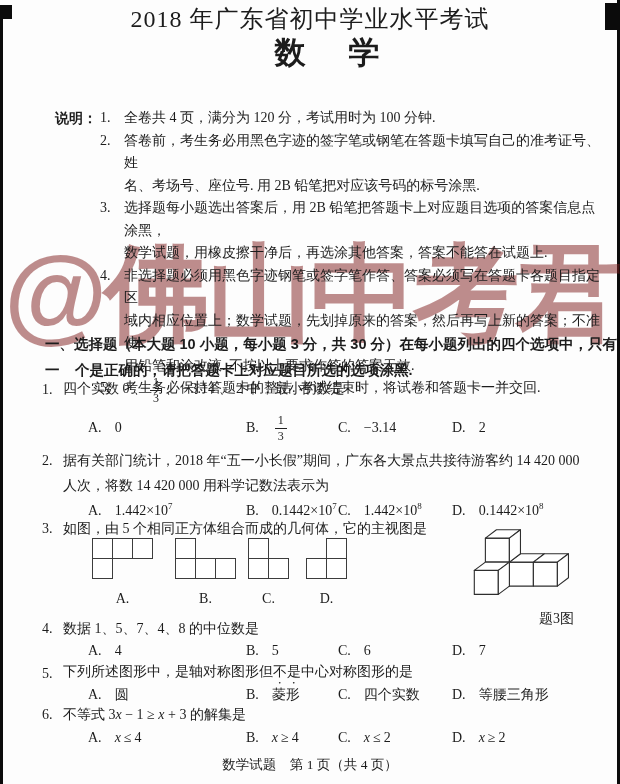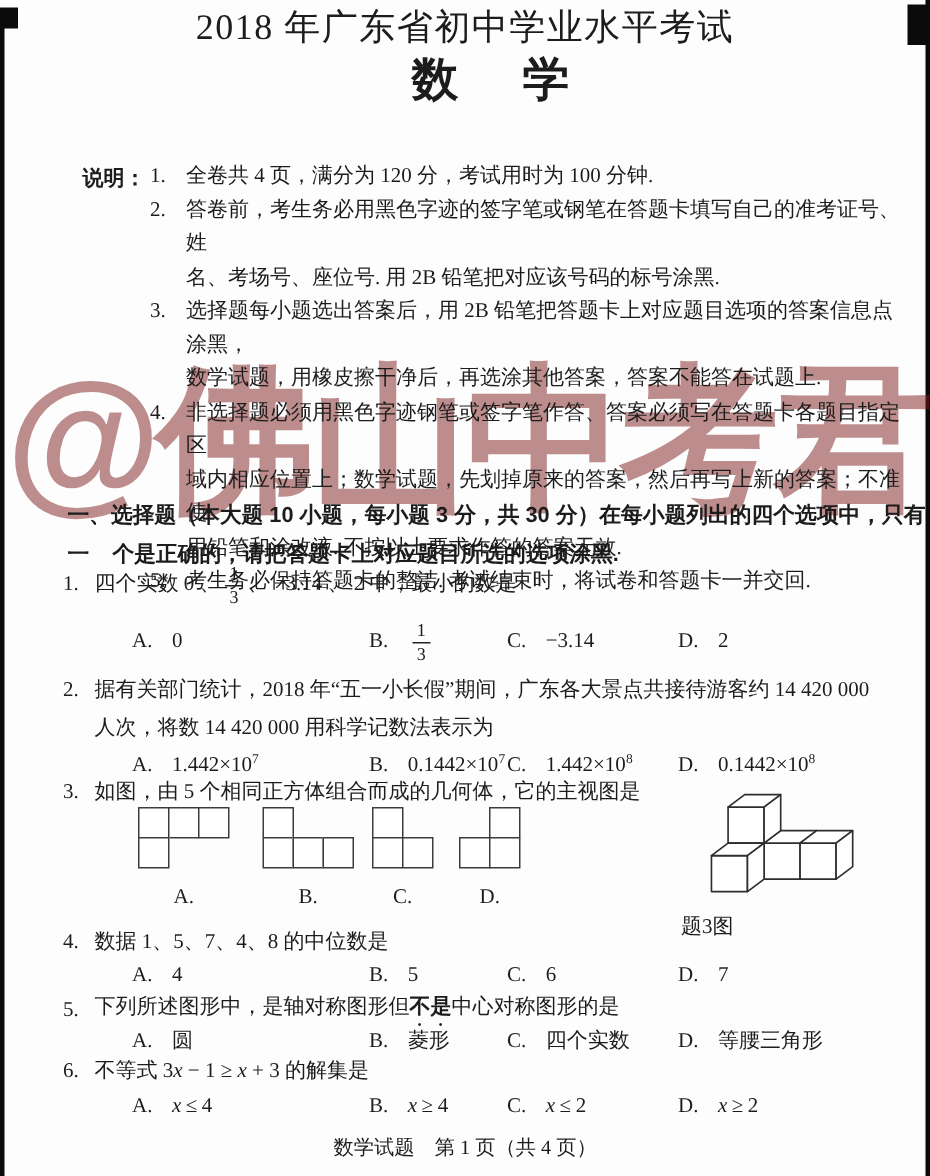--- a/index.html
+++ b/index.html
@@ -41,29 +41,29 @@
   .opts{left:88px;width:512px;display:grid;grid-template-columns:158px 92px 114px auto;align-items:center;}
   .opt{display:inline-flex;align-items:center;white-space:nowrap;}
   .optlab{margin-right:13px;}
   .frac{display:inline-flex;flex-direction:column;align-items:center;vertical-align:middle;line-height:1.05;font-size:12px;margin:0 3px;}
   .frac .fn{border-bottom:1px solid #222;padding:0 3px 1px;}
   .frac .fd{padding-top:1px;}
   sup{font-size:9px;line-height:0;}
   .mvar{font-style:italic;}
   .mrel{padding:0 3px;}
   .emph{-webkit-text-emphasis:filled dot;-webkit-text-emphasis-position:under right;
-        text-emphasis:filled dot;text-emphasis-position:under right;font-weight:bold;}
+        text-emphasis:filled dot;text-emphasis-position:under right;}
   
   .figrow{top:538px;left:92px;width:508px;display:flex;align-items:flex-start;}
   .figgroup{display:flex;flex-direction:column;align-items:center;}
   .figgrid{position:relative;}
   .figcell{position:absolute;width:21px;height:21px;border:1px solid #3c3c3c;box-sizing:border-box;background:#fff;}
   .figlabel{margin-top:9px;text-align:center;}
   .gapB{margin-left:22px;} .gapC{margin-left:12px;} .gapD{margin-left:17px;}
-  .fig3d{margin-left:auto;margin-right:26px;margin-top:-11px;display:flex;flex-direction:column;align-items:flex-start;}
+  .fig3d{margin-left:auto;margin-right:26px;margin-top:-11px;display:flex;flex-direction:column;align-items:flex-end;}
   .fig3d svg{display:block;}
   
   .footer{top:754px;left:0;width:620px;text-align:center;font-size:13.5px;}
 </style>
 </head>
 <body>
 
 <div class="abs edge-left"></div>
 <div class="abs edge-right"></div>
 <div class="abs blob-tl"></div>

